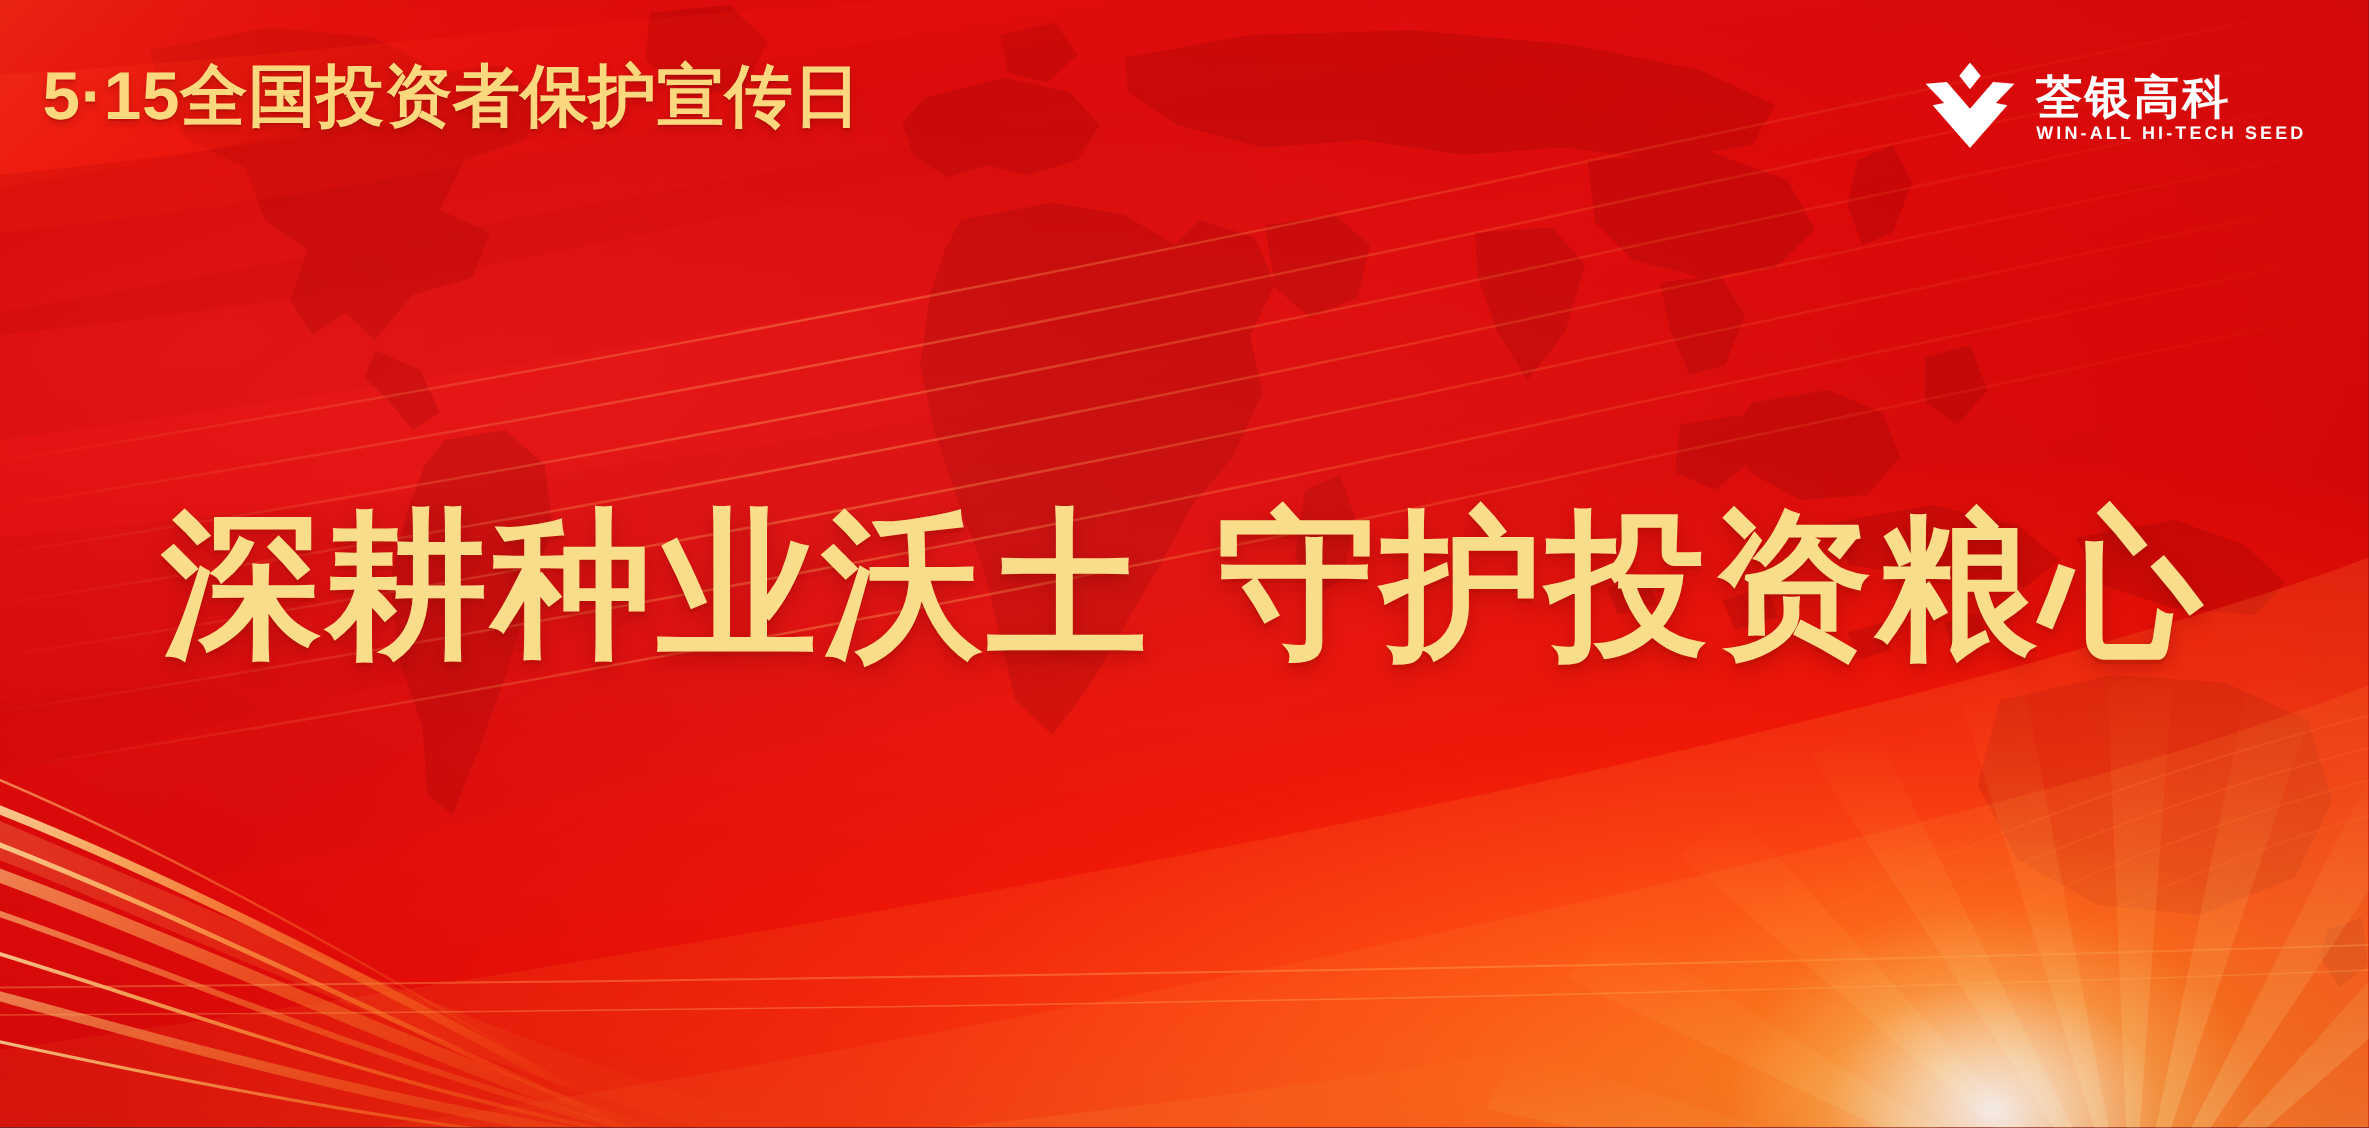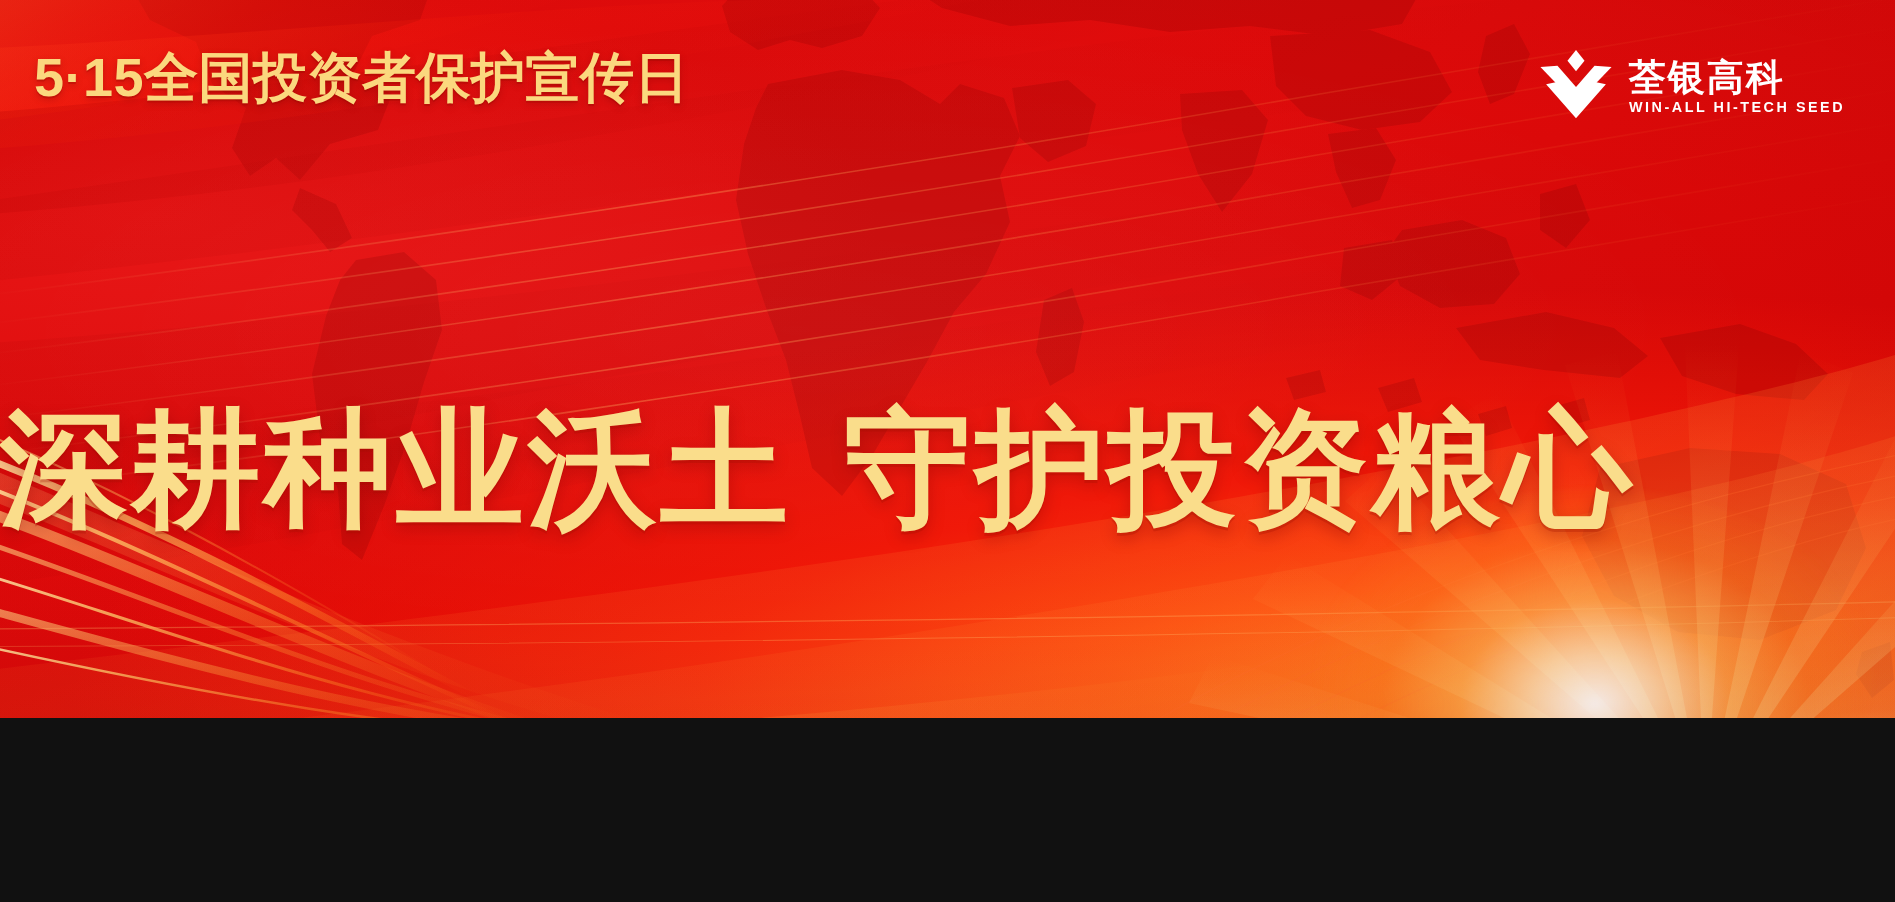--- a/index.html
+++ b/index.html
@@ -6,21 +6,21 @@
   html, body {
     margin: 0;
     padding: 0;
     background: #111;
   }
   * { box-sizing: border-box; }
 
   .banner {
     position: relative;
     width: 1895px;
-    height: 718px;
+    height: 902px;
     overflow: hidden;
     background: #E00C0C;
     font-family: "Liberation Sans", "DejaVu Sans", sans-serif;
     padding-left: 44px;
     -webkit-font-smoothing: antialiased;
   }
 
   
   .bg-base {
     position: absolute;
@@ -140,21 +140,21 @@
     white-space: nowrap;
     transform: scaleX(0.99);
     transform-origin: left center;
   }
 
   
   .headline {
     position: absolute;
     left: 0; right: 0;
     top: 405px;
-    text-align: left;
+    text-align: center;
     font-size: 128px;
     font-weight: 700;
     line-height: 1;
     letter-spacing: 4px;
     color: #FADD8B;
     white-space: nowrap;
     text-shadow:
       0 3px 0 rgba(160,14,0,0.26),
       0 6px 16px rgba(120,0,0,0.32);
   }

